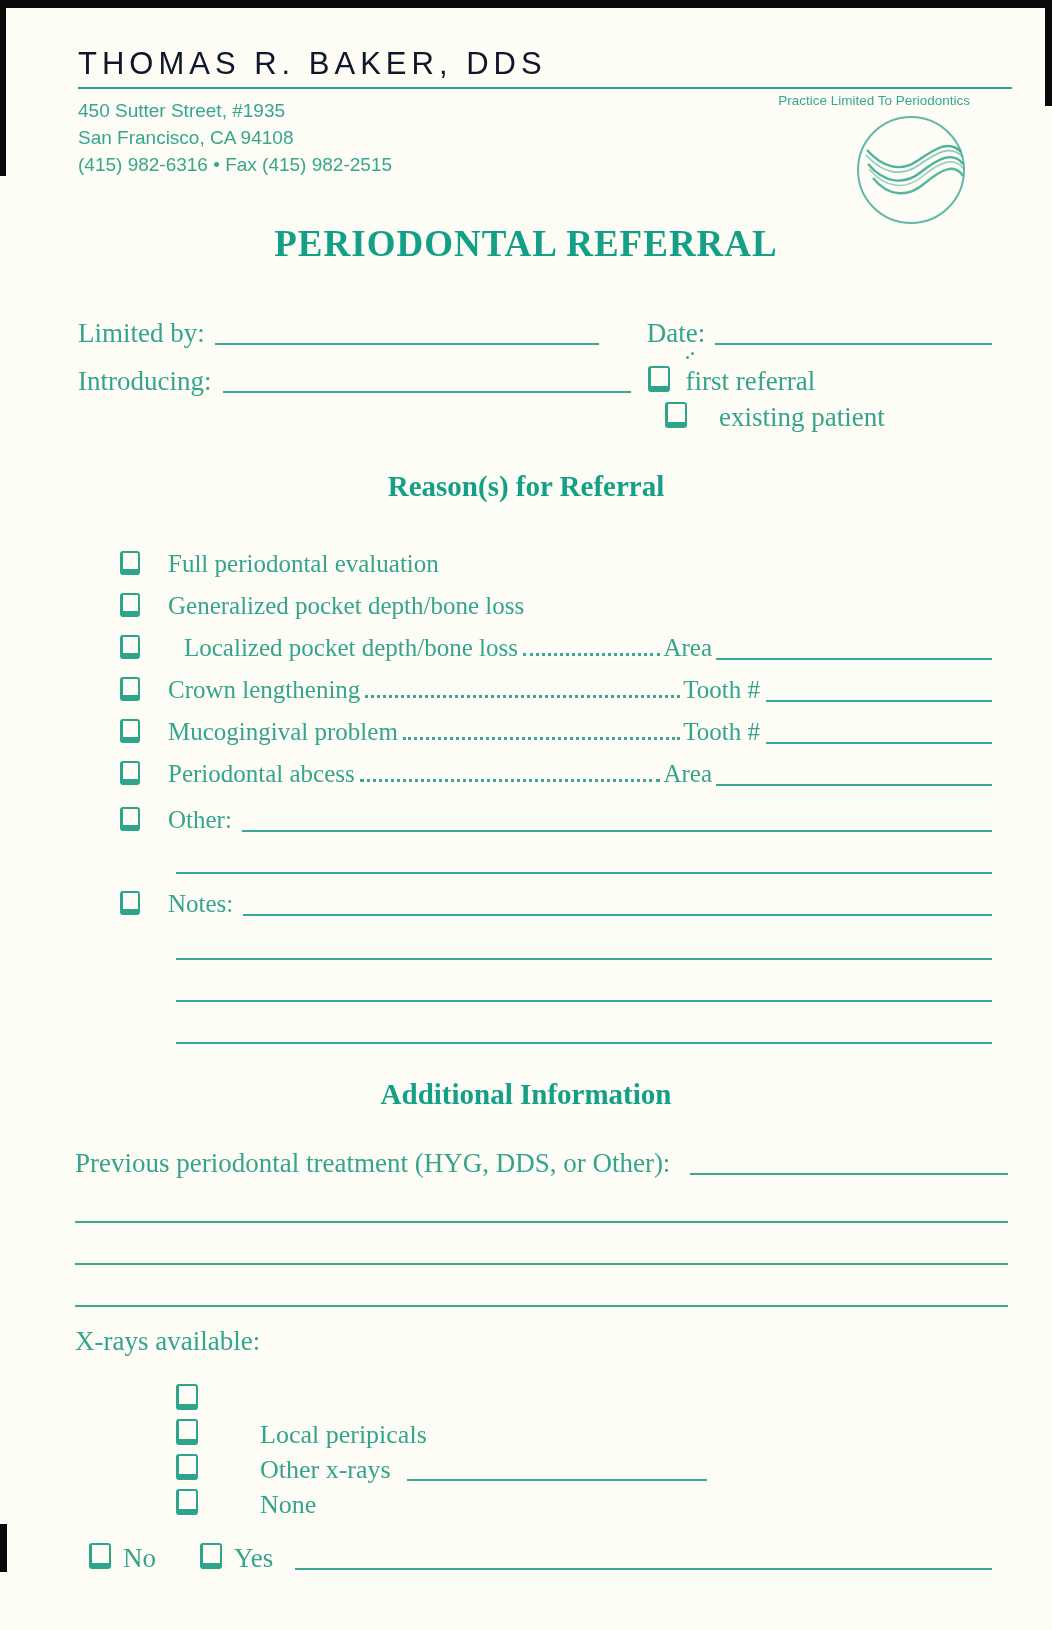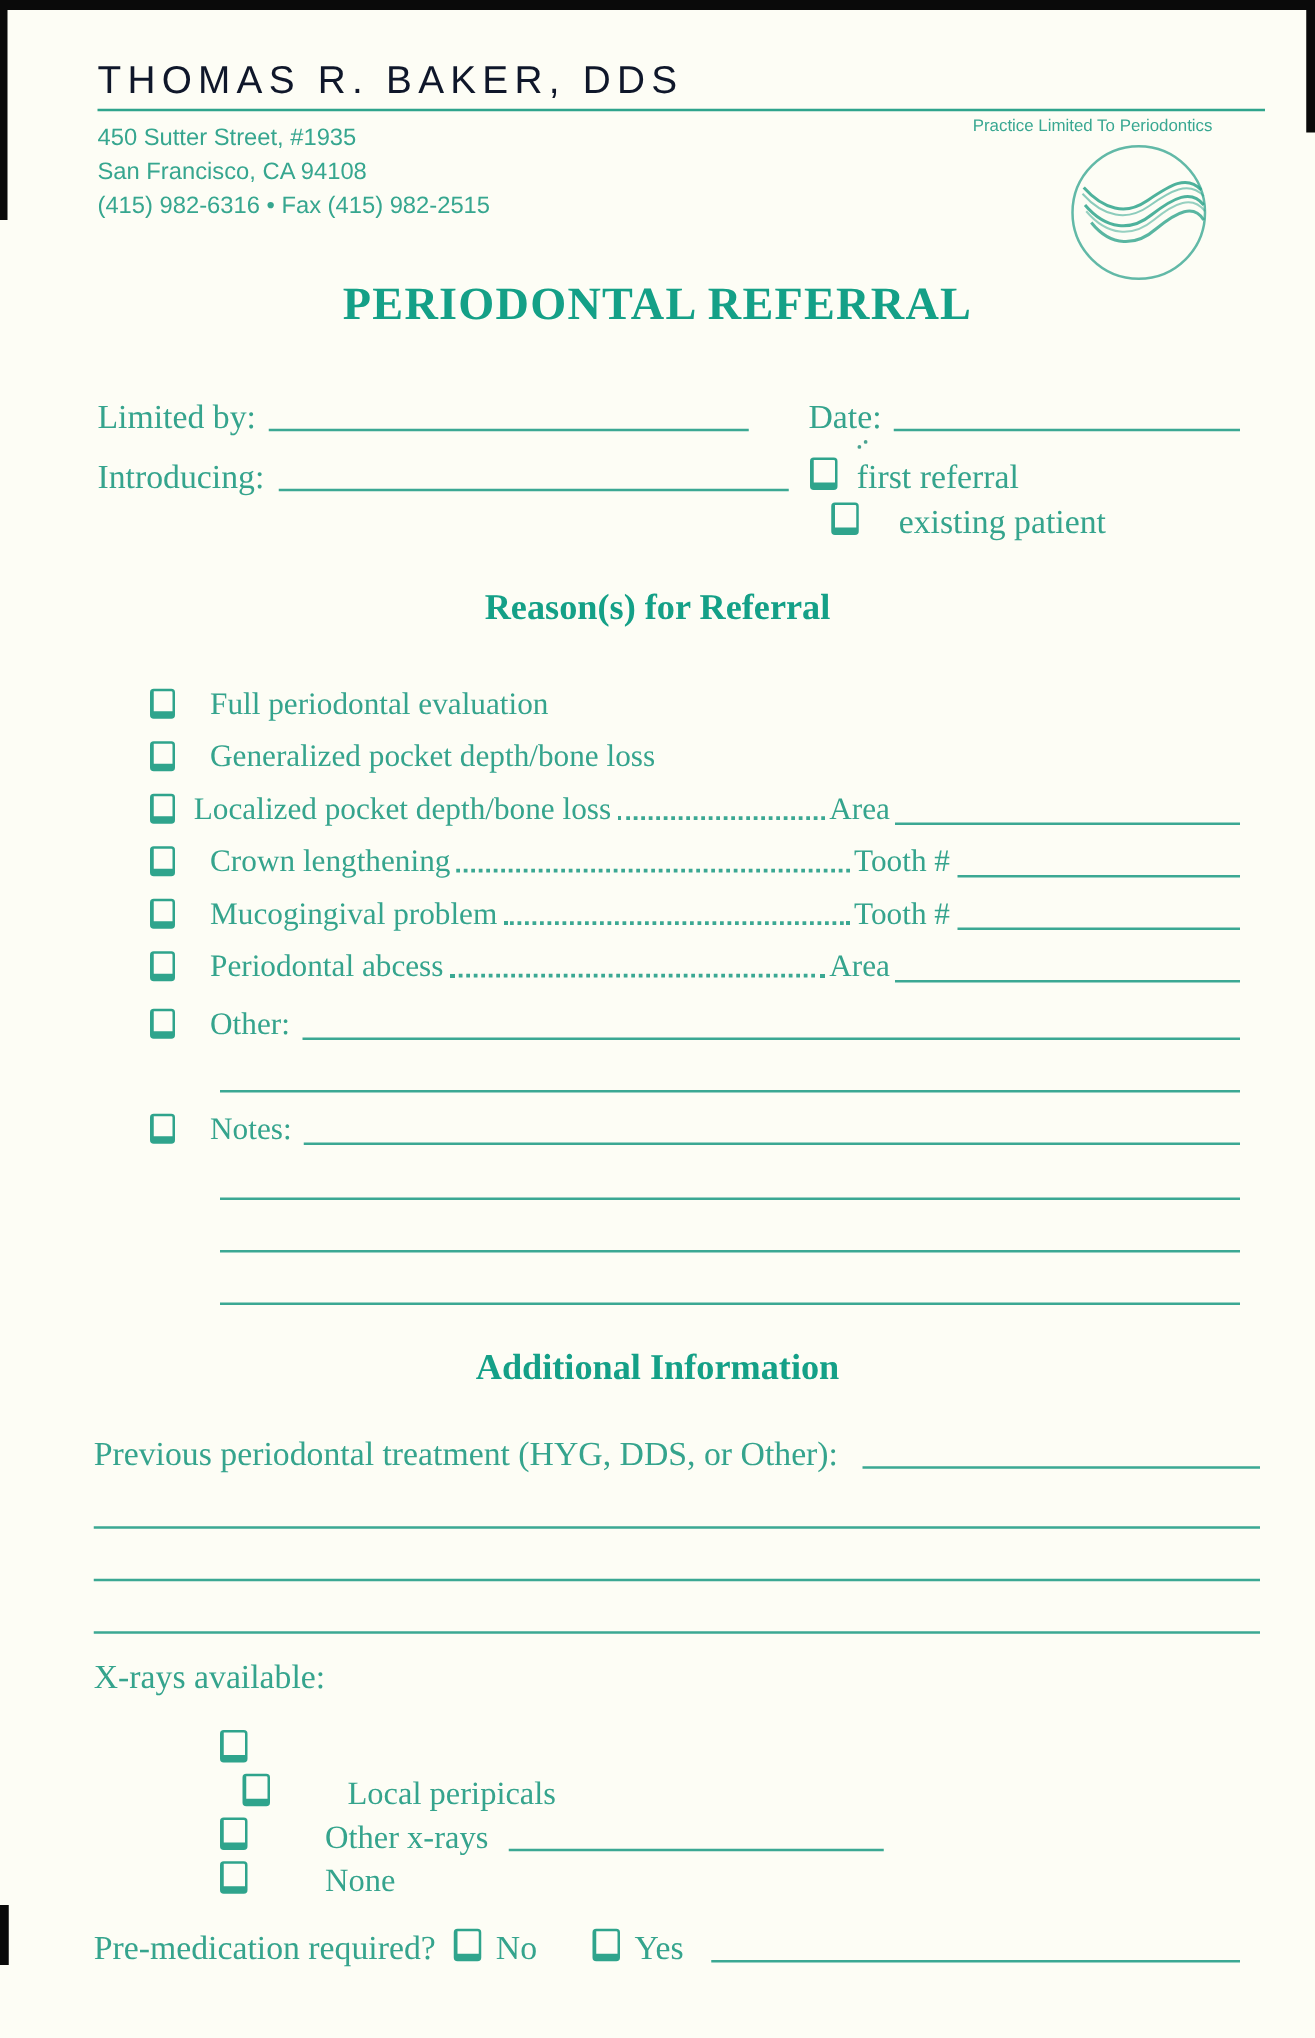--- a/index.html
+++ b/index.html
@@ -129,21 +129,21 @@
   <div class="row" style="left:120px;top:550px;width:872px;">
     <span class="cbx cbx-sm"></span>
     <span class="lbl-sm" style="margin-left:28px;">Full periodontal evaluation</span>
   </div>
   <div class="row" style="left:120px;top:592px;width:872px;">
     <span class="cbx cbx-sm"></span>
     <span class="lbl-sm" style="margin-left:28px;">Generalized pocket depth/bone loss</span>
   </div>
   <div class="row" style="left:120px;top:634px;width:872px;">
     <span class="cbx cbx-sm"></span>
-    <span class="lbl-sm" style="margin-left:15px;">Localized pocket depth/bone loss</span>
+    <span class="lbl-sm" style="margin-left:44px;">Localized pocket depth/bone loss</span>
     <span class="dots"></span>
     <span class="lbl-sm">Area</span>
     <span class="wline" style="width:276px;margin-left:4px;"></span>
   </div>
   <div class="row" style="left:120px;top:676px;width:872px;">
     <span class="cbx cbx-sm"></span>
     <span class="lbl-sm" style="margin-left:28px;">Crown lengthening</span>
     <span class="dots"></span>
     <span class="lbl-sm">Tooth #</span>
     <span class="wline" style="width:226px;margin-left:6px;"></span>
@@ -187,36 +187,35 @@
   <div class="blank-line" style="left:75px;top:1263px;width:933px;"></div>
   <div class="blank-line" style="left:75px;top:1305px;width:933px;"></div>
 
   <div class="row" style="left:75px;top:1326px;">
     <span class="lbl">X-rays available:</span>
   </div>
 
   <div class="row" style="left:176px;top:1384px;">
     <span class="cbx"></span>
   </div>
-  <div class="row" style="left:176px;top:1419px;margin-left:18px;">
+  <div class="row" style="left:176px;top:1419px;">
     <span class="cbx"></span>
     <span class="lbl" style="margin-left:62px;font-size:26px;">Local peripicals</span>
   </div>
   <div class="row" style="left:176px;top:1454px;">
     <span class="cbx"></span>
     <span class="lbl" style="margin-left:62px;font-size:26px;">Other x-rays</span>
     <span class="wline" style="width:300px;margin-left:16px;"></span>
   </div>
   <div class="row" style="left:176px;top:1489px;">
     <span class="cbx"></span>
     <span class="lbl" style="margin-left:62px;font-size:26px;">None</span>
   </div>
 
   <div class="row" style="left:75px;top:1543px;width:917px;">
-    <span class="lbl">Pre-medication required?</span>
     <span class="cbx" style="margin-left:14px;"></span>
     <span class="lbl" style="margin-left:12px;">No</span>
     <span class="cbx" style="margin-left:44px;"></span>
     <span class="lbl" style="margin-left:12px;">Yes</span>
     <span class="wline grow" style="margin-left:22px;"></span>
   </div>
 
 </div>
 
 </body></html>

